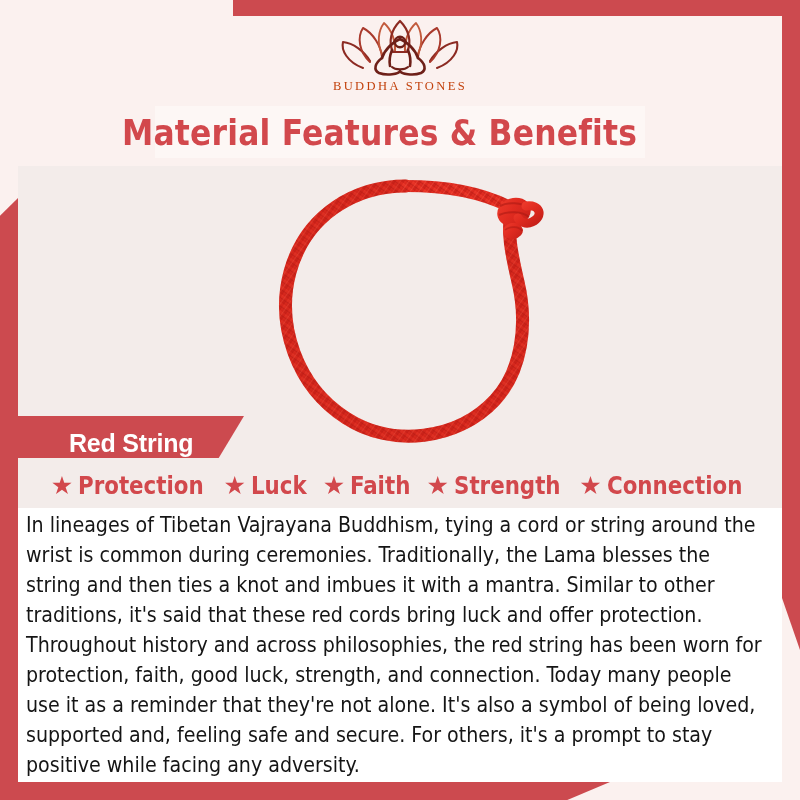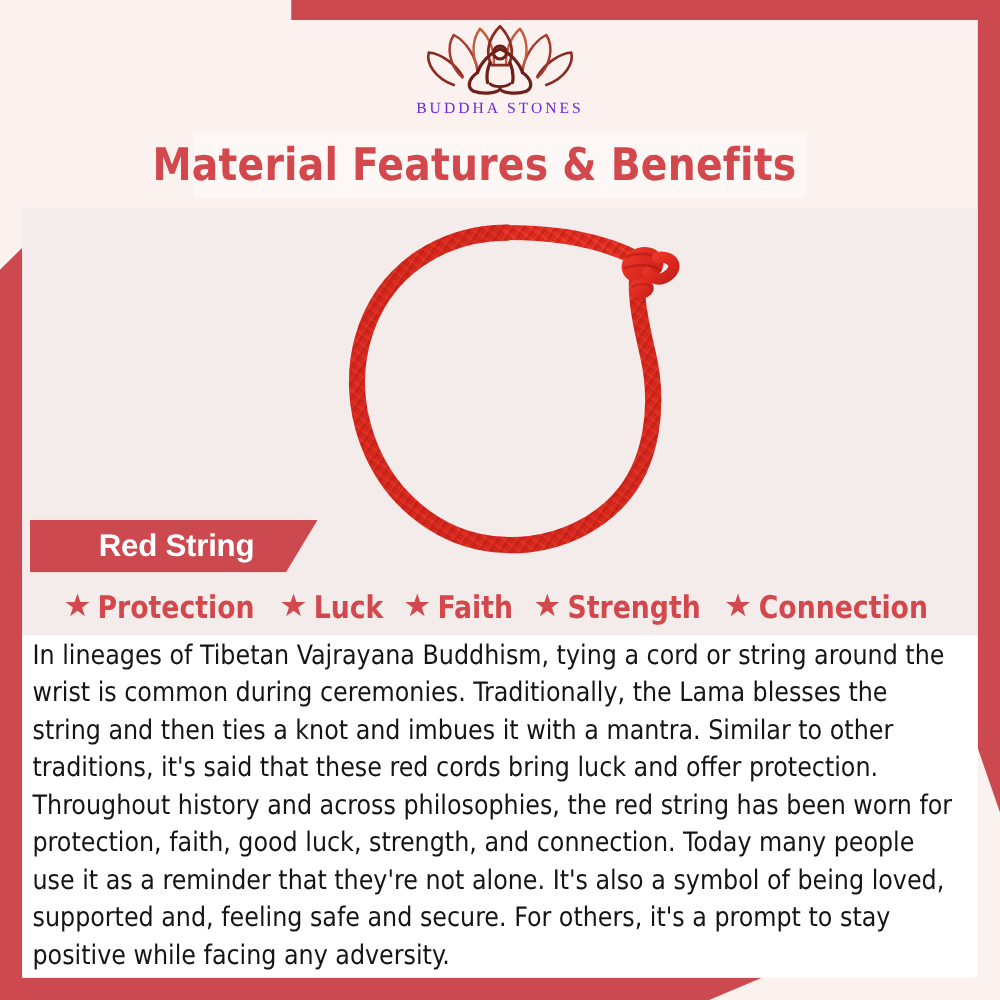--- a/index.html
+++ b/index.html
@@ -90,21 +90,21 @@
   }
   .logo-mark {
     width: 126px;
     height: 62px;
     display: block;
   }
   .logo-wordmark {
     font-family: "Liberation Serif", serif;
     font-size: 12.5px;
     letter-spacing: 2.4px;
-    color: #6d28d9;
+    color: #c2410c;
     margin-top: 1px;
     white-space: nowrap;
   }
 
   
   .title-banner {
     position: absolute;
     left: 155px;
     top: 106px;
     width: 490px;
@@ -130,28 +130,28 @@
     left: 260px;
     top: 168px;
     width: 300px;
     height: 284px;
   }
   .bracelet-svg { display: block; width: 300px; height: 284px; }
 
   
   .ribbon {
     position: absolute;
-    left: 24px;
+    left: 14px;
     top: 416px;
     width: 230px;
     height: 42px;
     background: #cc4a4f;
     clip-path: polygon(0 0, 100% 0, 89% 100%, 0 100%);
     display: flex;
-    align-items: center;
+    align-items: flex-end;
   }
   .ribbon-text {
     color: #ffffff;
     font-weight: bold;
     font-size: 25px;
     margin-left: 55px;
     letter-spacing: -0.2px;
     white-space: nowrap;
   }
 

